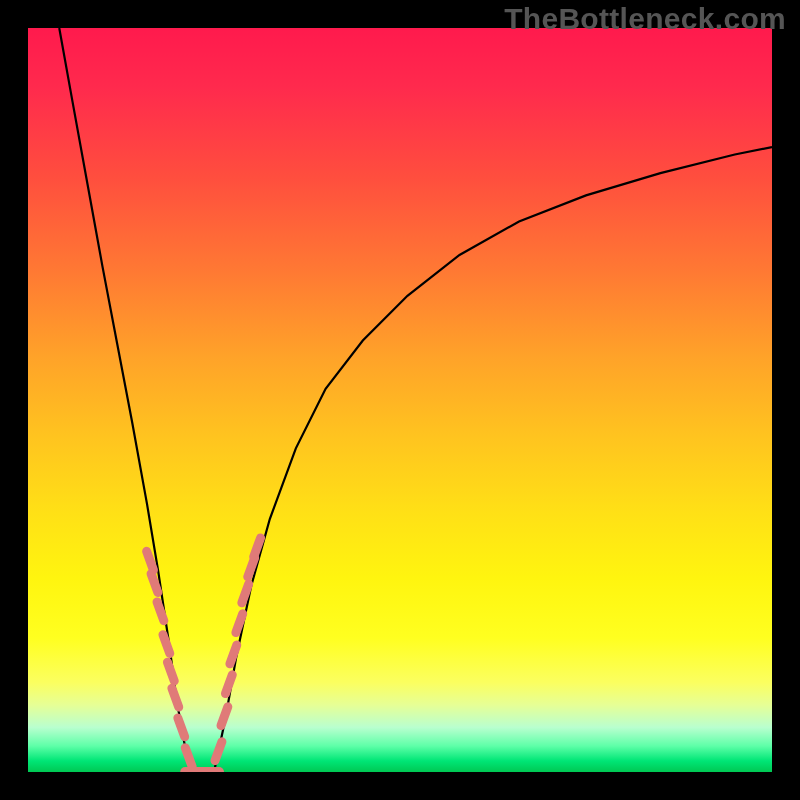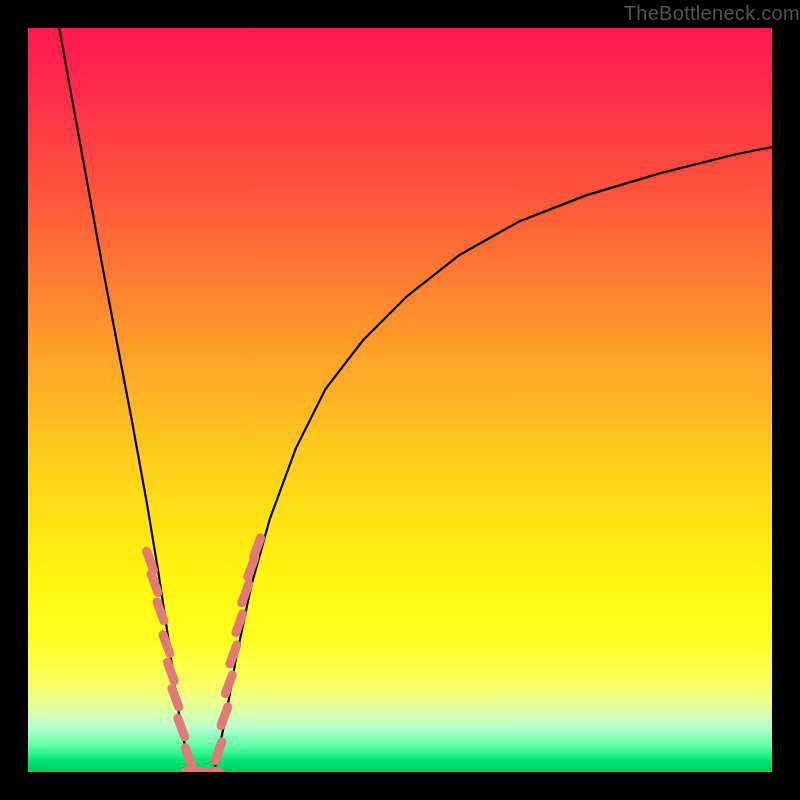--- a/index.html
+++ b/index.html
@@ -48,24 +48,24 @@
       #e6ff96 91%,
       #b9ffcf 94%,
       #5effa8 96.5%,
       #00e676 98.5%,
       #00c853 100%
     );
   }
   .watermark {
     position: absolute;
     top: 2px;
-    right: 0;
+    right: 14px;
     color: #555;
-    font-size: 20px;
-    font-weight: 400;
+    font-size: 30px;
+    font-weight: 700;
     letter-spacing: 0.3px;
     z-index: 20;
   }
   svg.curves {
     position: absolute;
     left: 0;
     top: 0;
     width: 744px;
     height: 744px;
     z-index: 10;

